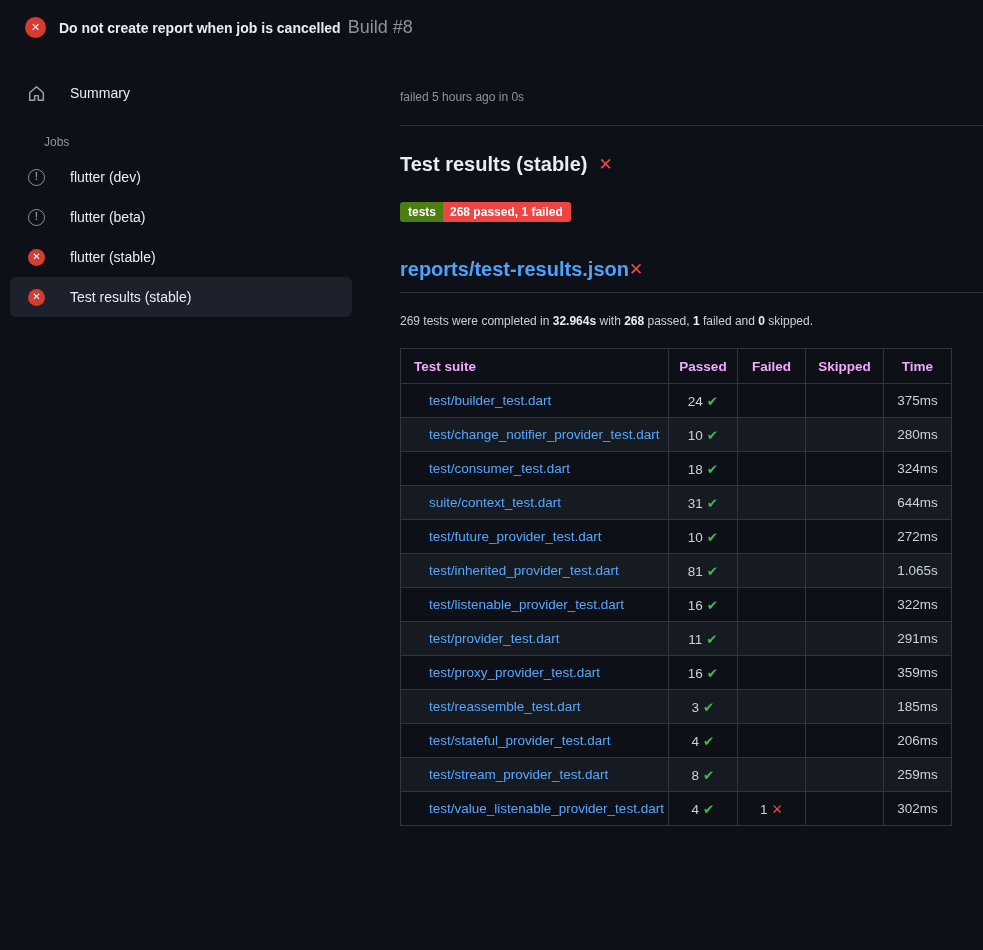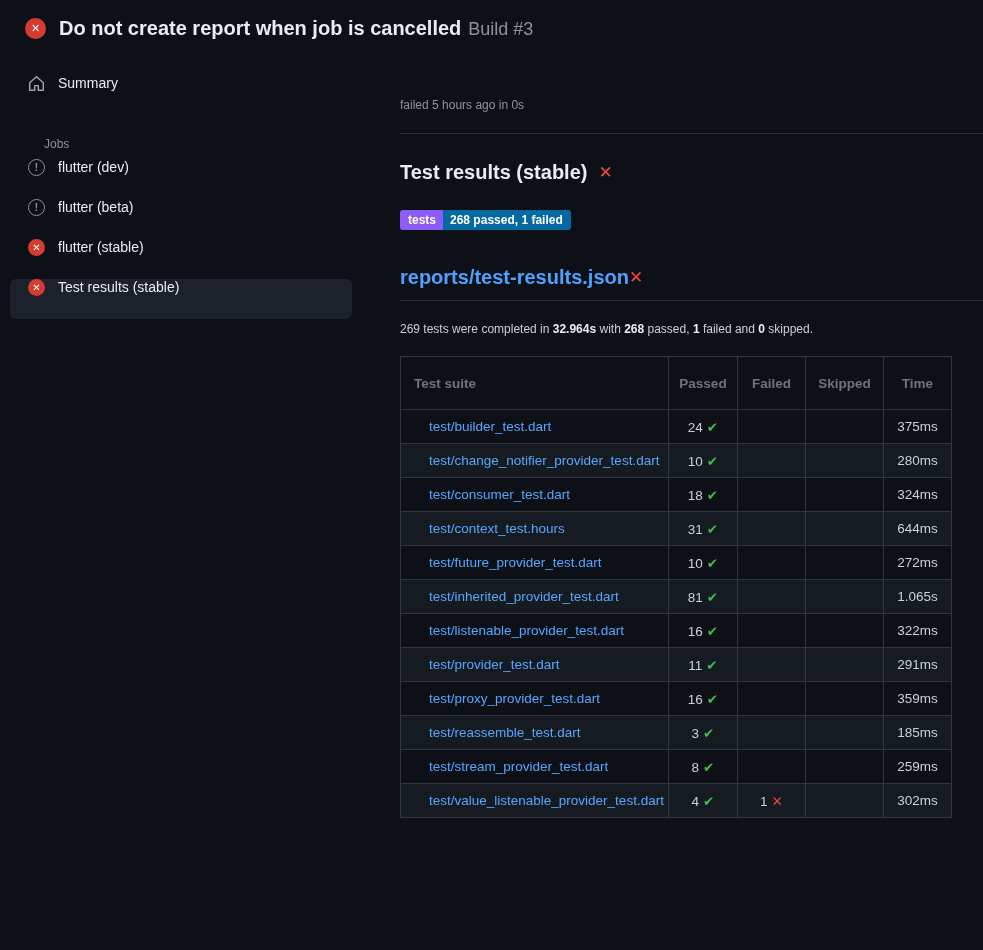--- a/index.html
+++ b/index.html
@@ -16,99 +16,99 @@
   .app-header {
     display:flex; align-items:center; gap:13px;
     padding:17px 24px 15px 25px;
   }
   .status-circle {
     width:21px; height:21px; border-radius:50%;
     background:#d63b32; color:#fff; flex:none;
     display:inline-flex; align-items:center; justify-content:center;
     font-size:11px; font-weight:700; line-height:1;
   }
-  .header-title { font-size:20px; font-weight:700; color:#e6edf3; }
+  .header-title { font-size:14px; font-weight:700; color:#e6edf3; }
   .build-label  { font-size:18px; font-weight:400; color:#8b949e; margin-left:7px; }
 
   
   .layout { display:flex; align-items:flex-start; }
   .sidebar { width:392px; flex:none; padding:20px 40px 0 10px; }
   .main    { flex:1; padding:37px 0 0 8px; }
 
   
   .side-item {
-    display:flex; gap:13px;
+    display:flex; align-items:center; gap:25px;
     height:40px; padding-left:18px;
     border-radius:6px; font-size:14px; color:#e6edf3;
     cursor:pointer; list-style:none;
   }
   .side-item.selected { background:#1c212b; }
   .jobs-heading { color:#8b949e; font-size:12px; margin:22px 0 8px 34px; }
   .jobs-list { list-style:none; }
   .job-icon {
     width:17px; height:17px; border-radius:50%; flex:none;
     display:inline-flex; align-items:center; justify-content:center;
     font-size:10px; font-weight:700; line-height:1;
   }
   .job-icon.warning { border:1.5px solid #8b949e; color:#8b949e; }
   .job-icon.failed  { background:#d63b32; color:#fff; }
   .home-icon { width:17px; height:17px; flex:none; display:inline-flex; }
 
   
   .breadcrumb { font-size:14px; font-weight:700; color:#e6edf3; }
-  .run-meta   { font-size:12px; color:#8b949e; margin-top:6px; }
+  .run-meta   { font-size:12px; color:#8b949e; }
   .divider    { border:none; border-top:1px solid #2a3038; margin-top:21px; }
 
   .section-heading {
     margin-top:27px; font-size:20px; font-weight:700; color:#e6edf3;
     display:flex; align-items:center; gap:11px;
   }
   .x-glyph { color:#ef4740; font-weight:700; font-size:17px; line-height:1; }
 
   .badge { display:inline-flex; margin-top:26px; font-size:12px; font-weight:600; line-height:1; }
-  .badge-label { background:#8b5cf6; color:#fff; padding:4px 7px 4px 8px; border-radius:3px 0 0 3px; }
-  .badge-value { background:#0369a1; color:#fff; padding:4px 8px 4px 7px; border-radius:0 3px 3px 0; }
+  .badge-label { background:#4d7c0f; color:#fff; padding:4px 7px 4px 8px; border-radius:3px 0 0 3px; }
+  .badge-value { background:#ef4444; color:#fff; padding:4px 8px 4px 7px; border-radius:0 3px 3px 0; }
 
   .report-heading {
     margin-top:36px; padding-bottom:11px;
     border-bottom:1px solid #2a3038;
     font-size:20px; font-weight:700;
     display:flex; align-items:center; 
   }
   .report-heading a { color:#4ea1ff; }
 
   .summary-line { margin-top:21px; font-size:12px; color:#c9d1d9; }
   .summary-line strong { color:#e6edf3; }
 
   
   .results-table {
     border-collapse:collapse; margin-top:20px;
     width:551px; font-size:13.5px; table-layout:fixed;
   }
   .results-table th, .results-table td { border:1px solid #30363d; }
   .results-table th {
-    height:53px; padding:6px 10px; font-weight:700;
-    text-align:center; color:#737373;
+    height:35px; padding:6px 10px; font-weight:700;
+    text-align:center; color:#f0abfc;
   }
   .results-table th.suite-h { text-align:left; padding-left:13px; }
   .results-table td { height:34px; padding:6px 10px; color:#c9d1d9; }
   .results-table td.suite { padding-left:28px; overflow:hidden; white-space:nowrap; }
   .results-table td.suite a { color:#58a6ff; }
   .results-table td.num { text-align:center; white-space:nowrap; }
   .results-table tbody tr:nth-child(even) { background:#161b22; }
   .check { color:#3fb950; font-weight:700; margin-left:4px; }
   .cross { color:#ef4740; font-weight:700; margin-left:4px; }
 </style>
 </head>
 <body>
 
 <header class="app-header">
   <span class="status-circle">✕</span>
   <div>
-    <span class="header-title">Do not create report when job is cancelled</span><span class="build-label">Build #3</span>
+    <span class="header-title">Do not create report when job is cancelled</span><span class="build-label">Build #8</span>
   </div>
 </header>
 
 <div class="layout">
 
   <aside class="sidebar">
     <div class="side-item">
       <span class="home-icon">
         <svg width="17" height="17" viewBox="0 0 16 16">
           <path d="M8 1.6 L14.4 7.3 V14.4 H9.7 V10 H6.3 V14.4 H1.6 V7.3 Z" fill="none" stroke="#9aa3ad" stroke-width="1.4" stroke-linejoin="round"></path>
@@ -191,21 +191,21 @@
             <td class="num">280ms</td>
           </tr>
           <tr>
             <td class="suite"><a href="#">test/consumer_test.dart</a></td>
             <td class="num">18<span class="check">✔</span></td>
             <td class="num"></td>
             <td class="num"></td>
             <td class="num">324ms</td>
           </tr>
           <tr>
-            <td class="suite"><a href="#">test/context_test.hours</a></td>
+            <td class="suite"><a href="#">suite/context_test.dart</a></td>
             <td class="num">31<span class="check">✔</span></td>
             <td class="num"></td>
             <td class="num"></td>
             <td class="num">644ms</td>
           </tr>
           <tr>
             <td class="suite"><a href="#">test/future_provider_test.dart</a></td>
             <td class="num">10<span class="check">✔</span></td>
             <td class="num"></td>
             <td class="num"></td>
@@ -238,20 +238,27 @@
             <td class="num"></td>
             <td class="num"></td>
             <td class="num">359ms</td>
           </tr>
           <tr>
             <td class="suite"><a href="#">test/reassemble_test.dart</a></td>
             <td class="num">3<span class="check">✔</span></td>
             <td class="num"></td>
             <td class="num"></td>
             <td class="num">185ms</td>
+          </tr>
+          <tr>
+            <td class="suite"><a href="#">test/stateful_provider_test.dart</a></td>
+            <td class="num">4<span class="check">✔</span></td>
+            <td class="num"></td>
+            <td class="num"></td>
+            <td class="num">206ms</td>
           </tr>
           <tr>
             <td class="suite"><a href="#">test/stream_provider_test.dart</a></td>
             <td class="num">8<span class="check">✔</span></td>
             <td class="num"></td>
             <td class="num"></td>
             <td class="num">259ms</td>
           </tr>
           <tr>
             <td class="suite"><a href="#">test/value_listenable_provider_test.dart</a></td>

